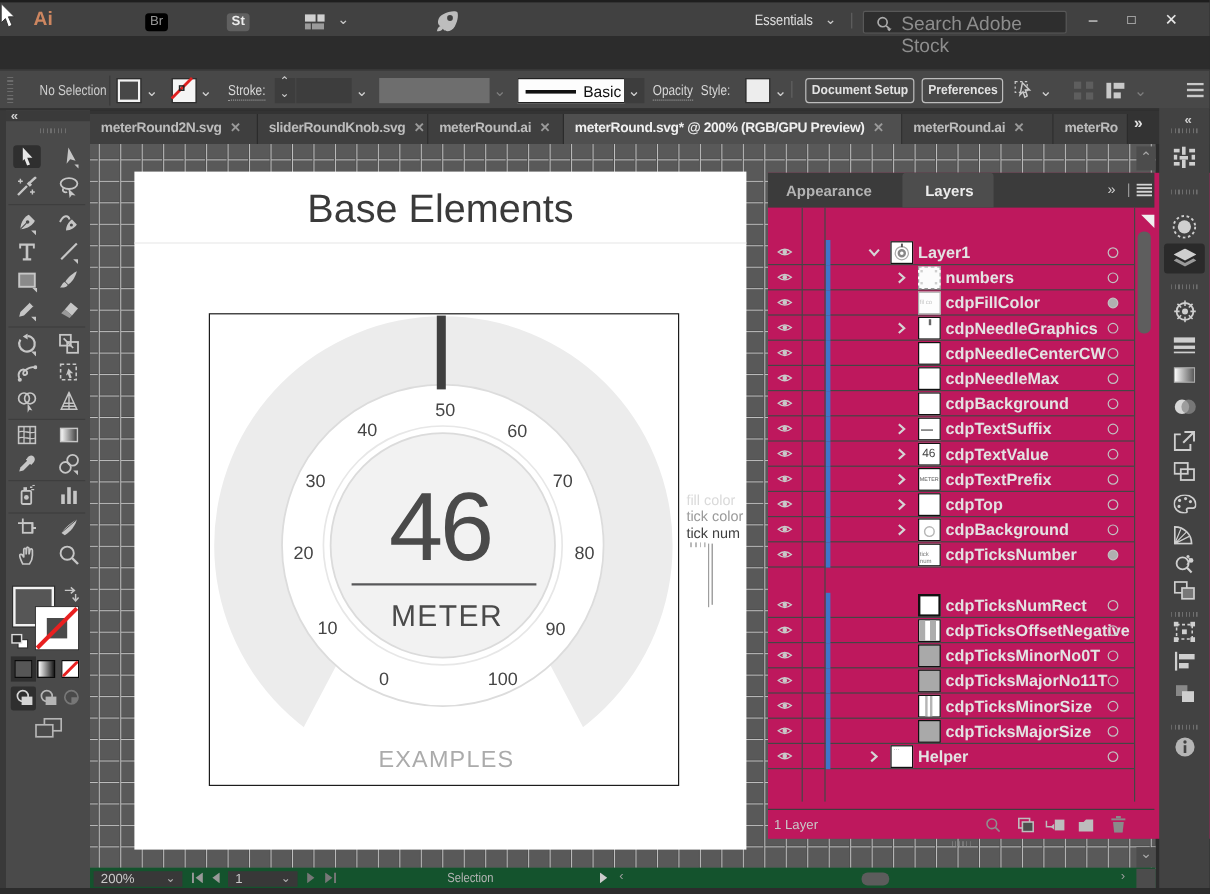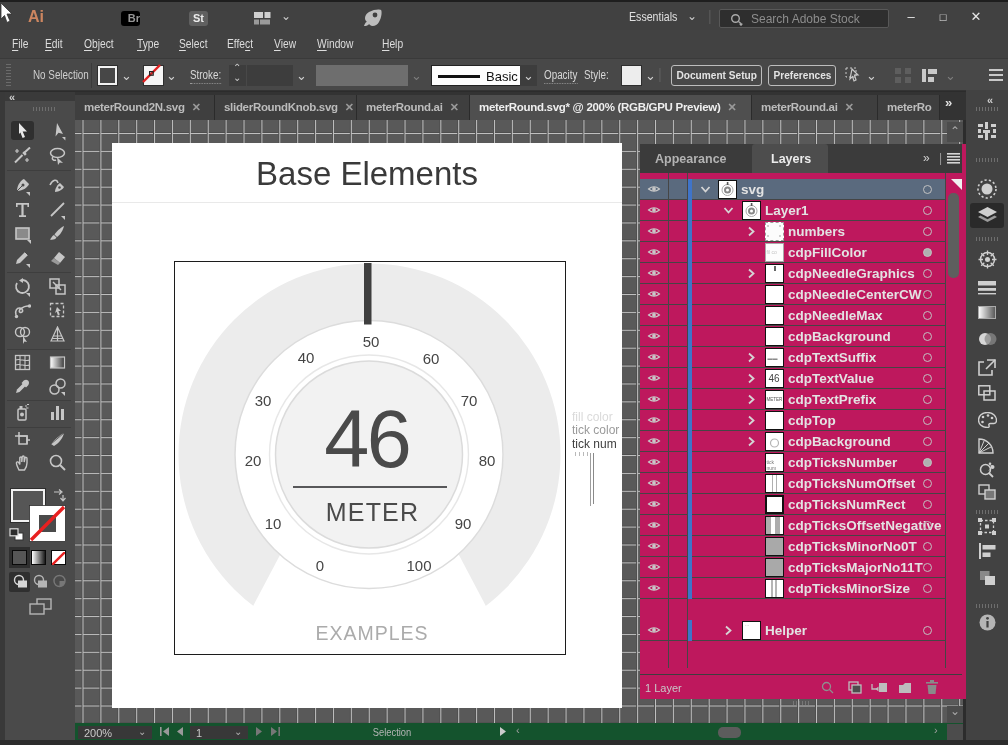--- a/index.html
+++ b/index.html
@@ -51,21 +51,21 @@
 
   
   #statusbar { left:75px; top:723px; width:888px; height:17px; background:#14532d; }
   #bottomstrip { left:0; top:740px; width:1008px; height:5px; background:#2c2c2c; }
 </style>
 </head>
 <body>
 <div id="app">
   <div id="topbar" class="abs">
     <span class="abs" style="left:28px;top:6px;font-size:16px;font-weight:bold;color:#cd8660;">Ai</span>
-    <span class="abs" style="left:121px;top:9px;width:19px;height:15px;background:#000000;border-radius:3px;color:#969696;font-size:11px;font-weight:bold;text-align:right;line-height:15px;">Br</span>
+    <span class="abs" style="left:121px;top:9px;width:19px;height:15px;background:#000000;border-radius:3px;color:#969696;font-size:11px;font-weight:normal;text-align:center;line-height:15px;">Br</span>
     <span class="abs" style="left:189px;top:9px;width:19px;height:15px;background:#606060;border-radius:3px;color:#ececec;font-size:11px;font-weight:bold;text-align:center;line-height:15px;">St</span>
     <svg class="abs" style="left:254px;top:9px" width="22" height="15" viewBox="0 0 22 15">
         <rect x="0" y="1" width="9" height="6" fill="#cfcfcf"></rect>
         <rect x="10.5" y="1" width="6" height="6" fill="#cfcfcf"></rect>
         <rect x="0" y="8.5" width="5" height="5" fill="#9a9a9a"></rect>
         <rect x="6" y="8.5" width="10" height="5" fill="#9a9a9a"></rect>
       </svg>
     <span class="abs" style="left:281px;top:7px;color:#cccccc;font-size:12px;">⌄</span>
     <svg class="abs" style="left:362px;top:6px" width="21" height="19" viewBox="0 0 21 19">
         <path d="M4 13 C2 11 3 6 7 4 C12 1 18 1 19 2 C20 3 20 9 17 14 C15 18 10 19 8 17 Z" fill="#bdbdbd"></path>
@@ -74,39 +74,28 @@
       </svg>
     <span class="abs" style="left:629px;top:8px;color:#e0e0e0;font-size:12.5px;display:inline-block;transform:scaleX(0.85);transform-origin:0 50%;">Essentials</span>
     <span class="abs" style="left:687px;top:7px;color:#cccccc;font-size:12px;">⌄</span>
     <span class="abs" style="left:708px;top:6px;color:#5c5c5c;font-size:14px;">|</span>
     <div class="abs" style="left:719px;top:7px;width:170px;height:19px;background:#2e2e2e;border:1px solid #585858;border-radius:2px;">
       <svg class="abs" style="left:10px;top:3px" width="14" height="13" viewBox="0 0 14 13">
           <circle cx="5.5" cy="5.5" r="3.8" fill="none" stroke="#aaaaaa" stroke-width="1.4"></circle>
           <path d="M8.5 8.5 L11.5 11" stroke="#aaaaaa" stroke-width="1.4"></path>
           <path d="M9 10.8 l4 0 l-2 2.4 z" fill="#aaaaaa"></path>
         </svg>
-      <span class="abs" style="left:31px;top:2px;color:#8d8d8d;font-size:12px;">Search Adobe Stock</span>
+      <span class="abs" style="left:31px;top:2px;color:#8d8d8d;font-size:16px;">Search Adobe Stock</span>
     </div>
     <span class="win-btn" style="left:903px;">–</span>
     <span class="win-btn" style="left:935px;font-size:11px;">□</span>
     <span class="win-btn" style="left:968px;">✕</span>
     <svg class="abs" style="left:0px;top:0px" width="15" height="23" viewBox="0 0 15 23">
         <path d="M1 1 L12 12 L7 12 L10 19 L7 20.5 L4.5 13.5 L1 17 Z" fill="#ffffff" stroke="#333" stroke-width="0.8"></path>
       </svg>
-  </div>
-  <div id="menubar" class="abs">
-    <span class="menu-item" style="left:12px;"><u>F</u>ile</span>
-    <span class="menu-item" style="left:45px;"><u>E</u>dit</span>
-    <span class="menu-item" style="left:84px;"><u>O</u>bject</span>
-    <span class="menu-item" style="left:137px;"><u>T</u>ype</span>
-    <span class="menu-item" style="left:179px;"><u>S</u>elect</span>
-    <span class="menu-item" style="left:227px;">Effe<u>c</u>t</span>
-    <span class="menu-item" style="left:274px;"><u>V</u>iew</span>
-    <span class="menu-item" style="left:317px;"><u>W</u>indow</span>
-    <span class="menu-item" style="left:382px;"><u>H</u>elp</span>
   </div>
   <div id="ctrlbar" class="abs">
     <div class="abs" style="left:6px;top:5px;width:5px;height:23px;background-image:repeating-linear-gradient(to bottom,#6b6b6b 0 1px,transparent 1px 3px);"></div>
     <span class="abs txt" style="left:33px;top:9px;font-size:12px;color:#cfcfcf;display:inline-block;transform:scaleX(0.82);transform-origin:0 50%;">No Selection</span>
     <div class="abs" style="left:91px;top:4px;width:1px;height:25px;background:#3a3a3a;"></div>
     <div class="abs" style="left:98px;top:65px;"></div>
     <div class="abs" style="left:98px;top:7px;width:19px;height:19px;background:#474747;border:2px solid #f2f2f2;outline:1px solid #2e2e2e;"></div>
     <span class="abs chev" style="left:121px;top:9px;font-size:13px;">⌄</span>
     <div class="abs" style="left:144px;top:7px;width:19px;height:19px;background:#f5f5f5;outline:1px solid #2e2e2e;">
       <svg width="19" height="19" viewBox="0 0 19 19" style="position:absolute;left:-2px;top:-2px;width:19px;height:19px;">
@@ -408,37 +397,20 @@
       <svg class="abs" style="left:307px;top:9px;" width="13" height="11" viewBox="0 0 13 11">
           <g fill="#d5d5d5">
             <rect y="0" width="13" height="1.6"></rect>
             <rect y="3" width="13" height="1.6"></rect>
             <rect y="6" width="13" height="1.6"></rect>
             <rect y="9" width="13" height="1.6"></rect>
           </g>
         </svg>
     </div>
     <div class="abs" style="left:0;top:29px;width:322px;height:501px;">
-      <div class="prow" style="top:6px;background:#5a6a7e;">
-      <svg style="position:absolute;left:7px;top:5px;" width="14" height="10" viewBox="0 0 14 10">
-            <path d="M1.5 5 Q7 0.5 12.5 5 Q7 9.5 1.5 5 Z" fill="none" stroke="#c9c9c9" stroke-width="1.1"></path>
-            <circle cx="7" cy="5" r="1.9" fill="#c9c9c9"></circle>
-          </svg>
-      <span class="cbar"></span>
-      <svg class="abs" style="left:60px;top:7px;" width="11" height="7" viewBox="0 0 11 7">
-            <path d="M1.5 1 L5.5 5.5 L9.5 1" fill="none" stroke="#d5d5d5" stroke-width="1.8"></path>
-          </svg>
-      <span style="position:absolute;left:78px;top:1px;width:19px;height:19px;background:#fff;border:1px solid #111;"><svg width="17" height="17" viewBox="0 0 17 17">
-              <circle cx="8.5" cy="9" r="5.5" fill="none" stroke="#aaa" stroke-width="1"></circle>
-              <circle cx="8.5" cy="9" r="2.5" fill="none" stroke="#888" stroke-width="2"></circle>
-              <rect x="7.8" y="1" width="1.6" height="3" fill="#555"></rect>
-            </svg></span>
-      <span class="nm" style="left:101px;">svg</span>
-      <span class="tgt" style=""></span>
-      </div>
       <div class="prow" style="top:27px;">
       <svg style="position:absolute;left:7px;top:5px;" width="14" height="10" viewBox="0 0 14 10">
             <path d="M1.5 5 Q7 0.5 12.5 5 Q7 9.5 1.5 5 Z" fill="none" stroke="#c9c9c9" stroke-width="1.1"></path>
             <circle cx="7" cy="5" r="1.9" fill="#c9c9c9"></circle>
           </svg>
       <span class="cbar"></span>
       <svg class="abs" style="left:83px;top:7px;" width="11" height="7" viewBox="0 0 11 7">
             <path d="M1.5 1 L5.5 5.5 L9.5 1" fill="none" stroke="#d5d5d5" stroke-width="1.8"></path>
           </svg>
       <span style="position:absolute;left:101.5px;top:1px;width:19px;height:19px;background:#fff;border:1px solid #111;"><svg width="17" height="17" viewBox="0 0 17 17">
@@ -604,33 +576,20 @@
             <path d="M1.5 5 Q7 0.5 12.5 5 Q7 9.5 1.5 5 Z" fill="none" stroke="#c9c9c9" stroke-width="1.1"></path>
             <circle cx="7" cy="5" r="1.9" fill="#c9c9c9"></circle>
           </svg>
       <span class="cbar"></span>
       <span style="position:absolute;left:124.5px;top:1px;width:19px;height:19px;background:#fff;border:1px solid #111;">
             <span style="position:absolute;left:1px;top:5px;font-size:5px;color:#777;">tick num</span>
           </span>
       <span class="nm" style="left:148px;">cdpTicksNumber</span>
       <span class="tgt" style="background:#b0b0b0;"></span>
       </div>
-      <div class="prow" style="top:300px;">
-      <svg style="position:absolute;left:7px;top:5px;" width="14" height="10" viewBox="0 0 14 10">
-            <path d="M1.5 5 Q7 0.5 12.5 5 Q7 9.5 1.5 5 Z" fill="none" stroke="#c9c9c9" stroke-width="1.1"></path>
-            <circle cx="7" cy="5" r="1.9" fill="#c9c9c9"></circle>
-          </svg>
-      <span class="cbar"></span>
-      <span style="position:absolute;left:124.5px;top:1px;width:19px;height:19px;background:#fff;border:1px solid #111;">
-            <span style="position:absolute;left:6px;top:0;width:1.5px;height:17px;background:#b0b0b0;"></span>
-            <span style="position:absolute;left:10px;top:0;width:1.5px;height:17px;background:#b0b0b0;"></span>
-          </span>
-      <span class="nm" style="left:148px;">cdpTicksNumOffset</span>
-      <span class="tgt" style=""></span>
-      </div>
       <div class="prow" style="top:321px;">
       <svg style="position:absolute;left:7px;top:5px;" width="14" height="10" viewBox="0 0 14 10">
             <path d="M1.5 5 Q7 0.5 12.5 5 Q7 9.5 1.5 5 Z" fill="none" stroke="#c9c9c9" stroke-width="1.1"></path>
             <circle cx="7" cy="5" r="1.9" fill="#c9c9c9"></circle>
           </svg>
       <span class="cbar"></span>
       <span style="position:absolute;left:124.5px;top:1px;width:19px;height:19px;background:#fff;border:2.5px solid #111;"></span>
       <span class="nm" style="left:148px;">cdpTicksNumRect</span>
       <span class="tgt" style=""></span>
       </div>
@@ -671,20 +630,30 @@
       <svg style="position:absolute;left:7px;top:5px;" width="14" height="10" viewBox="0 0 14 10">
             <path d="M1.5 5 Q7 0.5 12.5 5 Q7 9.5 1.5 5 Z" fill="none" stroke="#c9c9c9" stroke-width="1.1"></path>
             <circle cx="7" cy="5" r="1.9" fill="#c9c9c9"></circle>
           </svg>
       <span class="cbar"></span>
       <span style="position:absolute;left:124.5px;top:1px;width:19px;height:19px;background:#fff;border:1px solid #111;">
             <span style="position:absolute;left:5px;top:0;width:6px;height:17px;background:#b5b5b5;"></span>
             <span style="position:absolute;left:7.5px;top:0;width:1.5px;height:17px;background:#fff;"></span>
           </span>
       <span class="nm" style="left:148px;">cdpTicksMinorSize</span>
+      <span class="tgt" style=""></span>
+      </div>
+      <div class="prow" style="top:426px;">
+      <svg style="position:absolute;left:7px;top:5px;" width="14" height="10" viewBox="0 0 14 10">
+            <path d="M1.5 5 Q7 0.5 12.5 5 Q7 9.5 1.5 5 Z" fill="none" stroke="#c9c9c9" stroke-width="1.1"></path>
+            <circle cx="7" cy="5" r="1.9" fill="#c9c9c9"></circle>
+          </svg>
+      <span class="cbar"></span>
+      <span style="position:absolute;left:124.5px;top:1px;width:19px;height:19px;background:#a9a9a9;border:1px solid #111;"></span>
+      <span class="nm" style="left:148px;">cdpTicksMajorSize</span>
       <span class="tgt" style=""></span>
       </div>
       <div class="prow" style="top:447px;">
       <svg style="position:absolute;left:7px;top:5px;" width="14" height="10" viewBox="0 0 14 10">
             <path d="M1.5 5 Q7 0.5 12.5 5 Q7 9.5 1.5 5 Z" fill="none" stroke="#c9c9c9" stroke-width="1.1"></path>
             <circle cx="7" cy="5" r="1.9" fill="#c9c9c9"></circle>
           </svg>
       <span class="cbar"></span>
       <svg class="abs" style="left:85px;top:5px;" width="7" height="11" viewBox="0 0 7 11">
             <path d="M1 1.5 L5.5 5.5 L1 9.5" fill="none" stroke="#d5d5d5" stroke-width="1.8"></path>

